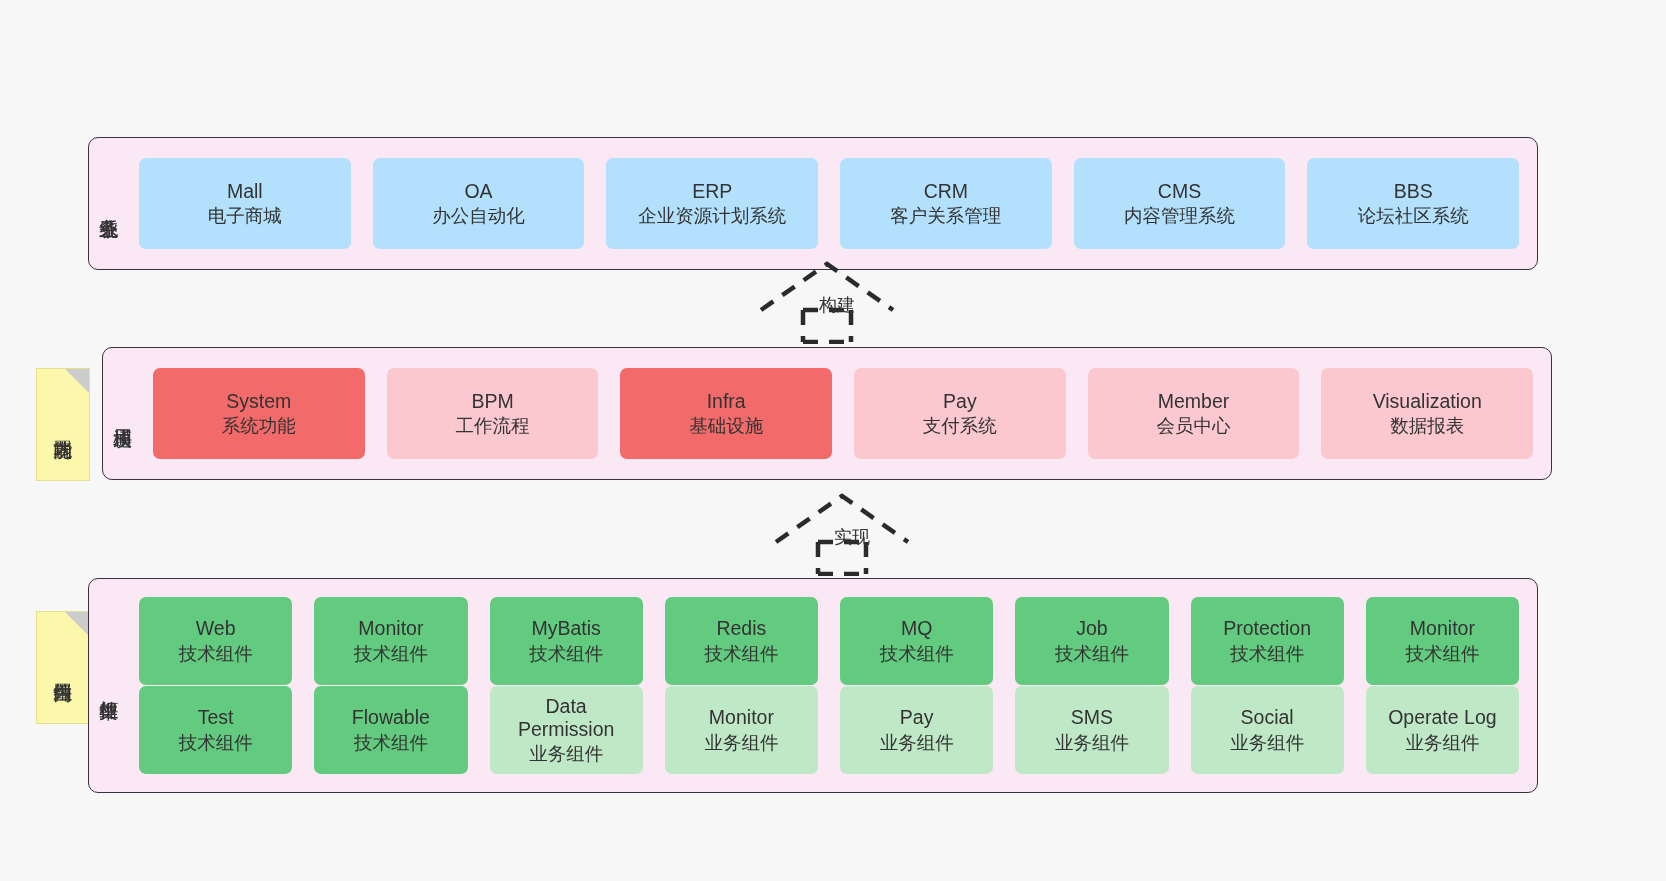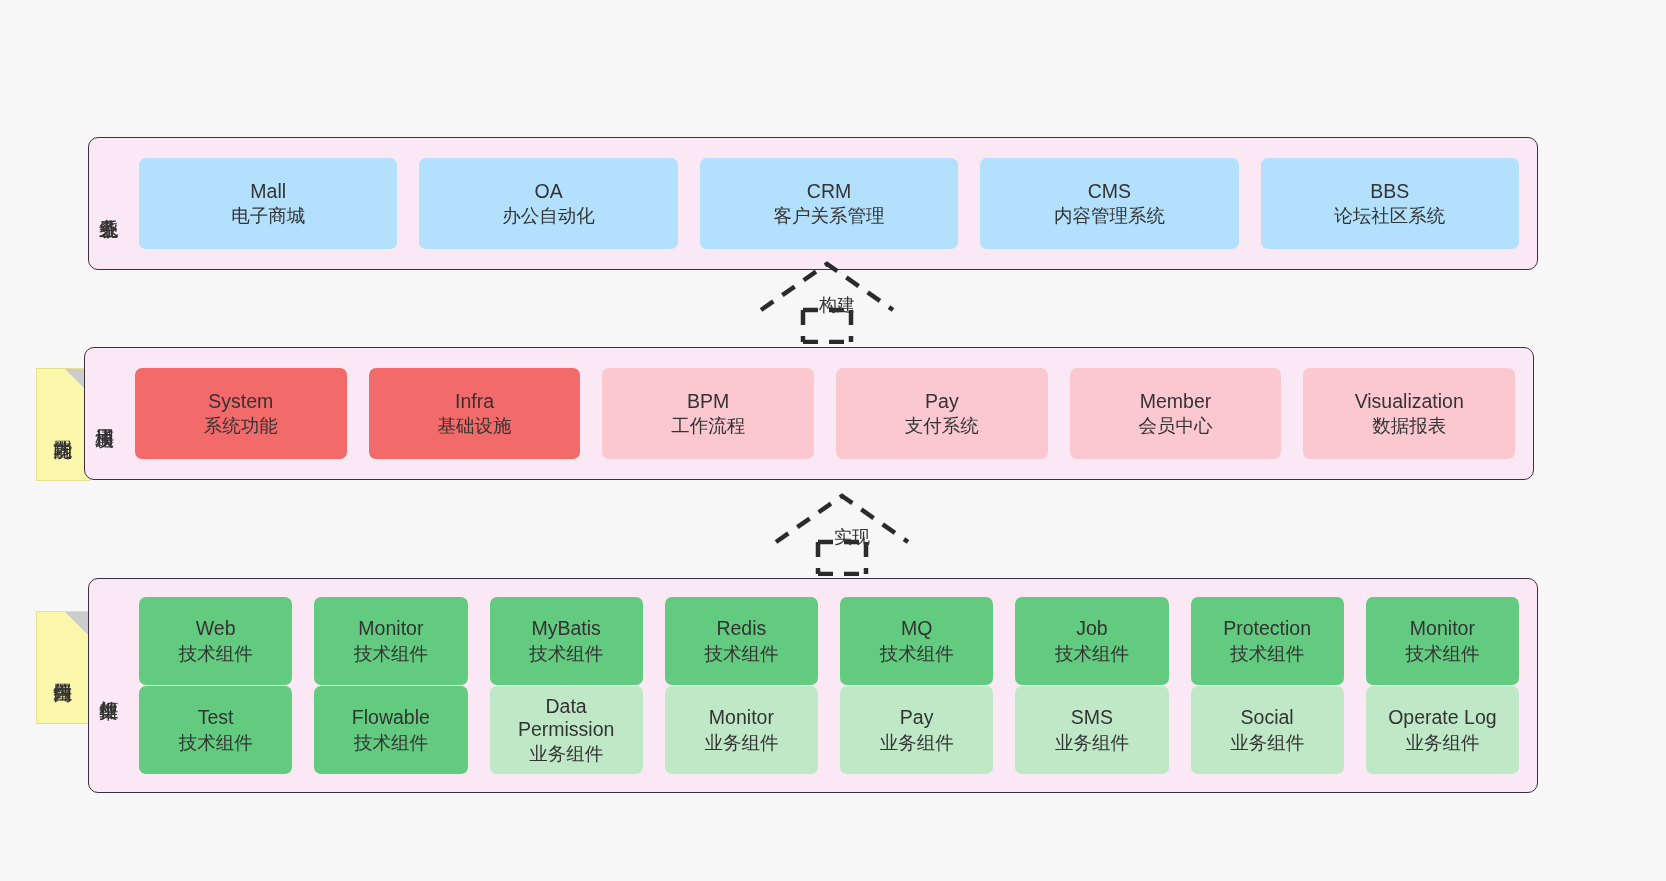--- a/index.html
+++ b/index.html
@@ -90,21 +90,21 @@
     margin-top: 24px;
   }
   #sec-business .cards {
     gap: 22px;
     padding: 20px 18px 20px 10px;
   }
   .card-blue { background: #b3e0fc; }
 
   
   #sec-modules {
-    left: 84px;
+    left: 102px;
     top: 347px;
     width: 1450px;
     height: 133px;
   }
   #sec-modules .cards {
     gap: 22px;
     padding: 20px 18px 20px 10px;
   }
   .card-red   { background: #f26a6a; }
   .card-pink  { background: #fbc8cf; }
@@ -197,20 +197,24 @@
   <div class="section" id="sec-business">
     <div class="section-title">业务系统</div>
     <div class="cards">
       <div class="card card-blue">
         <span class="en">Mall</span>
         <span class="cn">电子商城</span>
       </div>
       <div class="card card-blue">
         <span class="en">OA</span>
         <span class="cn">办公自动化</span>
+      </div>
+      <div class="card card-blue">
+        <span class="en">ERP</span>
+        <span class="cn">企业资源计划系统</span>
       </div>
       <div class="card card-blue">
         <span class="en">CRM</span>
         <span class="cn">客户关系管理</span>
       </div>
       <div class="card card-blue">
         <span class="en">CMS</span>
         <span class="cn">内容管理系统</span>
       </div>
       <div class="card card-blue">
@@ -231,27 +235,27 @@
 
   <div class="note" id="note-modules">内置功能</div>
 
   <div class="section" id="sec-modules">
     <div class="section-title">通用模块</div>
     <div class="cards">
       <div class="card card-red">
         <span class="en">System</span>
         <span class="cn">系统功能</span>
       </div>
+      <div class="card card-pink">
+        <span class="en">BPM</span>
+        <span class="cn">工作流程</span>
+      </div>
       <div class="card card-red">
         <span class="en">Infra</span>
         <span class="cn">基础设施</span>
-      </div>
-      <div class="card card-pink">
-        <span class="en">BPM</span>
-        <span class="cn">工作流程</span>
       </div>
       <div class="card card-pink">
         <span class="en">Pay</span>
         <span class="cn">支付系统</span>
       </div>
       <div class="card card-pink">
         <span class="en">Member</span>
         <span class="cn">会员中心</span>
       </div>
       <div class="card card-pink">

